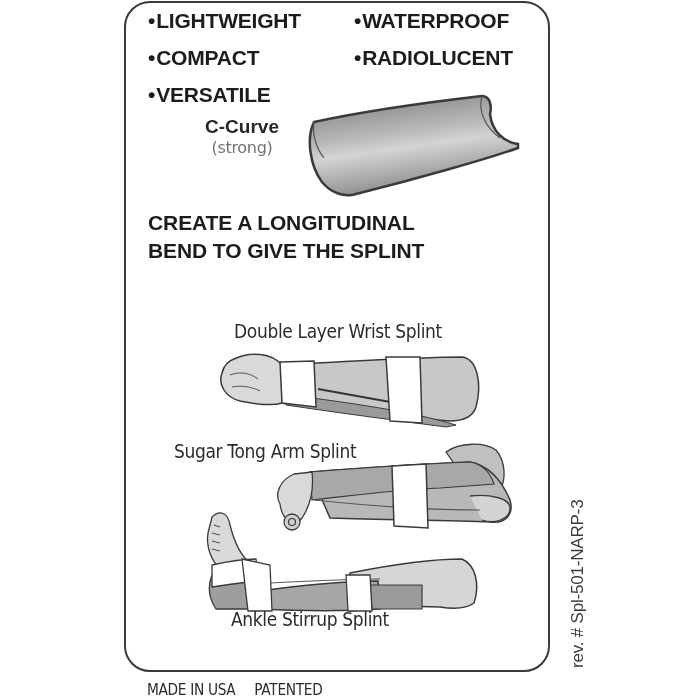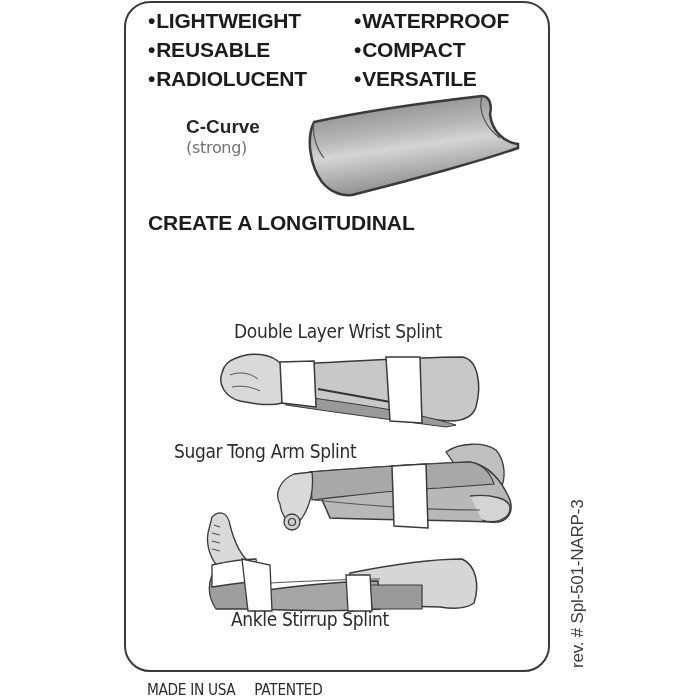--- a/index.html
+++ b/index.html
@@ -6,27 +6,27 @@
   html, body { width: 700px; height: 700px; background: #ffffff; overflow: hidden; }
   body { position: relative; font-family: "Liberation Sans", sans-serif; color: #1e1e1e; }
 
   .card {
     position: absolute; left: 124px; top: 1px; width: 426px; height: 671px;
     border: 2px solid #3a3a3a; border-radius: 26px; background: #fff;
   }
 
   .features {
     position: absolute; left: 148px; top: 8px; width: 400px;
-    display: grid; grid-template-columns: 206px 190px; row-gap: 4px;
+    display: grid; grid-template-columns: 206px 190px; row-gap: 12px;
     font-weight: bold; font-size: 21px; line-height: 25px; letter-spacing: -0.2px; color: #1c1c1c;
   }
   .features span::before { content: "\2022"; margin-right: 1px; }
 
   .ccurve-label {
-    position: absolute; left: 186px; top: 116px; width: 112px; text-align: left;
+    position: absolute; left: 186px; top: 116px; width: 112px; text-align: center;
   }
   .ccurve-title { font-weight: bold; font-size: 19px; line-height: 22px; color: #262626; }
   .ccurve-sub { font-family: "DejaVu Sans", sans-serif; font-size: 16px; line-height: 20px; color: #737373; letter-spacing: -0.3px; }
 
   .ccurve-svg { position: absolute; left: 300px; top: 92px; }
 
   .instructions {
     position: absolute; left: 148px; top: 201px; width: 390px;
     font-weight: bold; font-size: 21px; line-height: 28px; color: #1c1c1c; letter-spacing: -0.1px; margin-top: 8px;
   }
@@ -58,21 +58,20 @@
   .footer span + span { margin-left: 22px; }
 </style>
 </head>
 <body>
 
 <div class="card"></div>
 
 <div class="features">
   <span>LIGHTWEIGHT</span>
   <span>WATERPROOF</span>
-  <span>REUSABLE</span>
   <span>COMPACT</span>
   <span>RADIOLUCENT</span>
   <span>VERSATILE</span>
 </div>
 
 <div class="ccurve-label">
   <div class="ccurve-title">C-Curve</div>
   <div class="ccurve-sub">(strong)</div>
 </div>
 
@@ -86,20 +85,21 @@
     </linearGradient>
   </defs>
   <path d="M14 30 C 60 20, 130 10, 182 4 C 190 4, 192 14, 190 22 C 192 40, 204 50, 218 52
            L 218 56 C 190 66, 120 86, 56 102 C 44 106, 30 100, 22 90 C 10 74, 6 46, 14 30 Z" fill="url(#cg)" stroke="#3a3a3a" stroke-width="2.5"></path>
   <path d="M14 30 C 12 42, 16 56, 24 66" fill="none" stroke="#555" stroke-width="1.2"></path>
   <path d="M182 4 C 178 18, 184 34, 200 46" fill="none" stroke="#555" stroke-width="1.2"></path>
 </svg>
 
 <div class="instructions">
   <div>CREATE A LONGITUDINAL</div>
+  <div>BEND TO GIVE THE SPLINT</div>
 </div>
 
 <div class="cap cap-wrist">Double Layer Wrist Splint</div>
 
 <svg class="illus illus-wrist" width="290" height="90" viewBox="0 0 290 90">
 
   <path d="M64 20 C 120 18, 200 12, 252 12 C 268 14, 272 40, 266 62 C 262 74, 250 76, 240 76
            C 190 72, 120 64, 70 58 Z" fill="#c8c8c8" stroke="#3a3a3a" stroke-width="1.5"></path>
 
   <path d="M80 50 C 140 58, 200 66, 246 80 L 236 82 C 190 76, 130 68, 76 60 Z" fill="#9a9a9a" stroke="#3a3a3a" stroke-width="1"></path>

